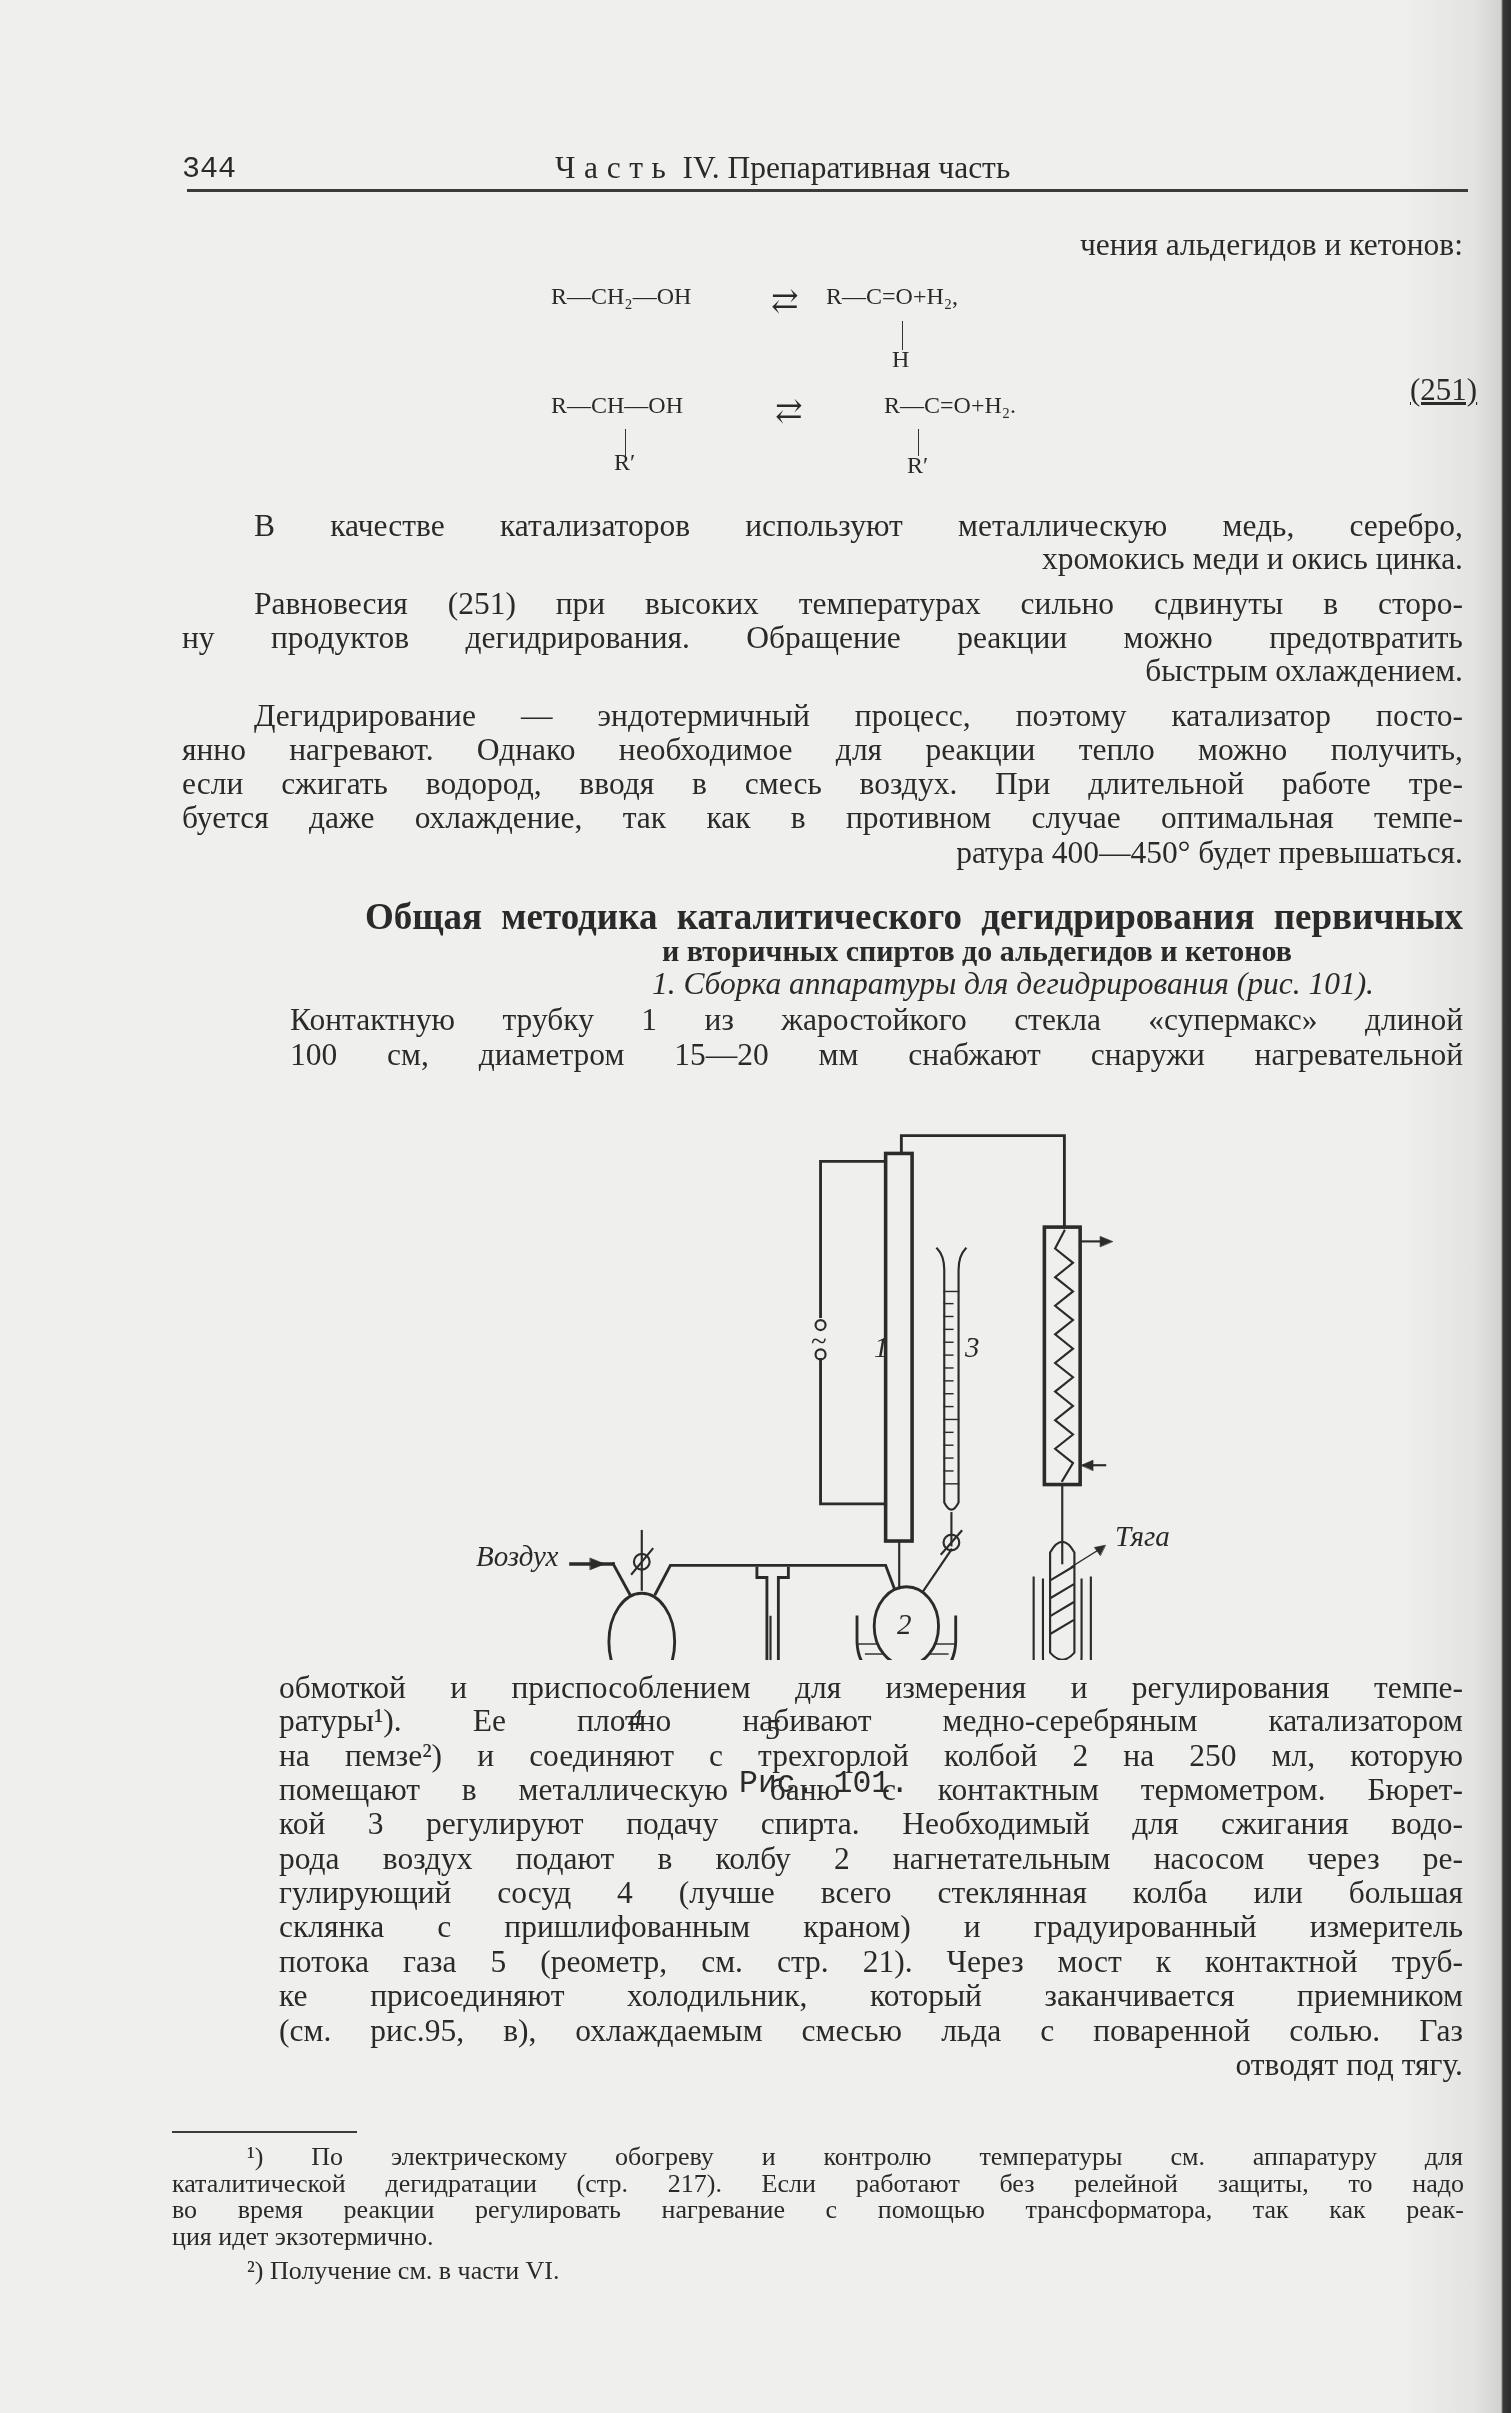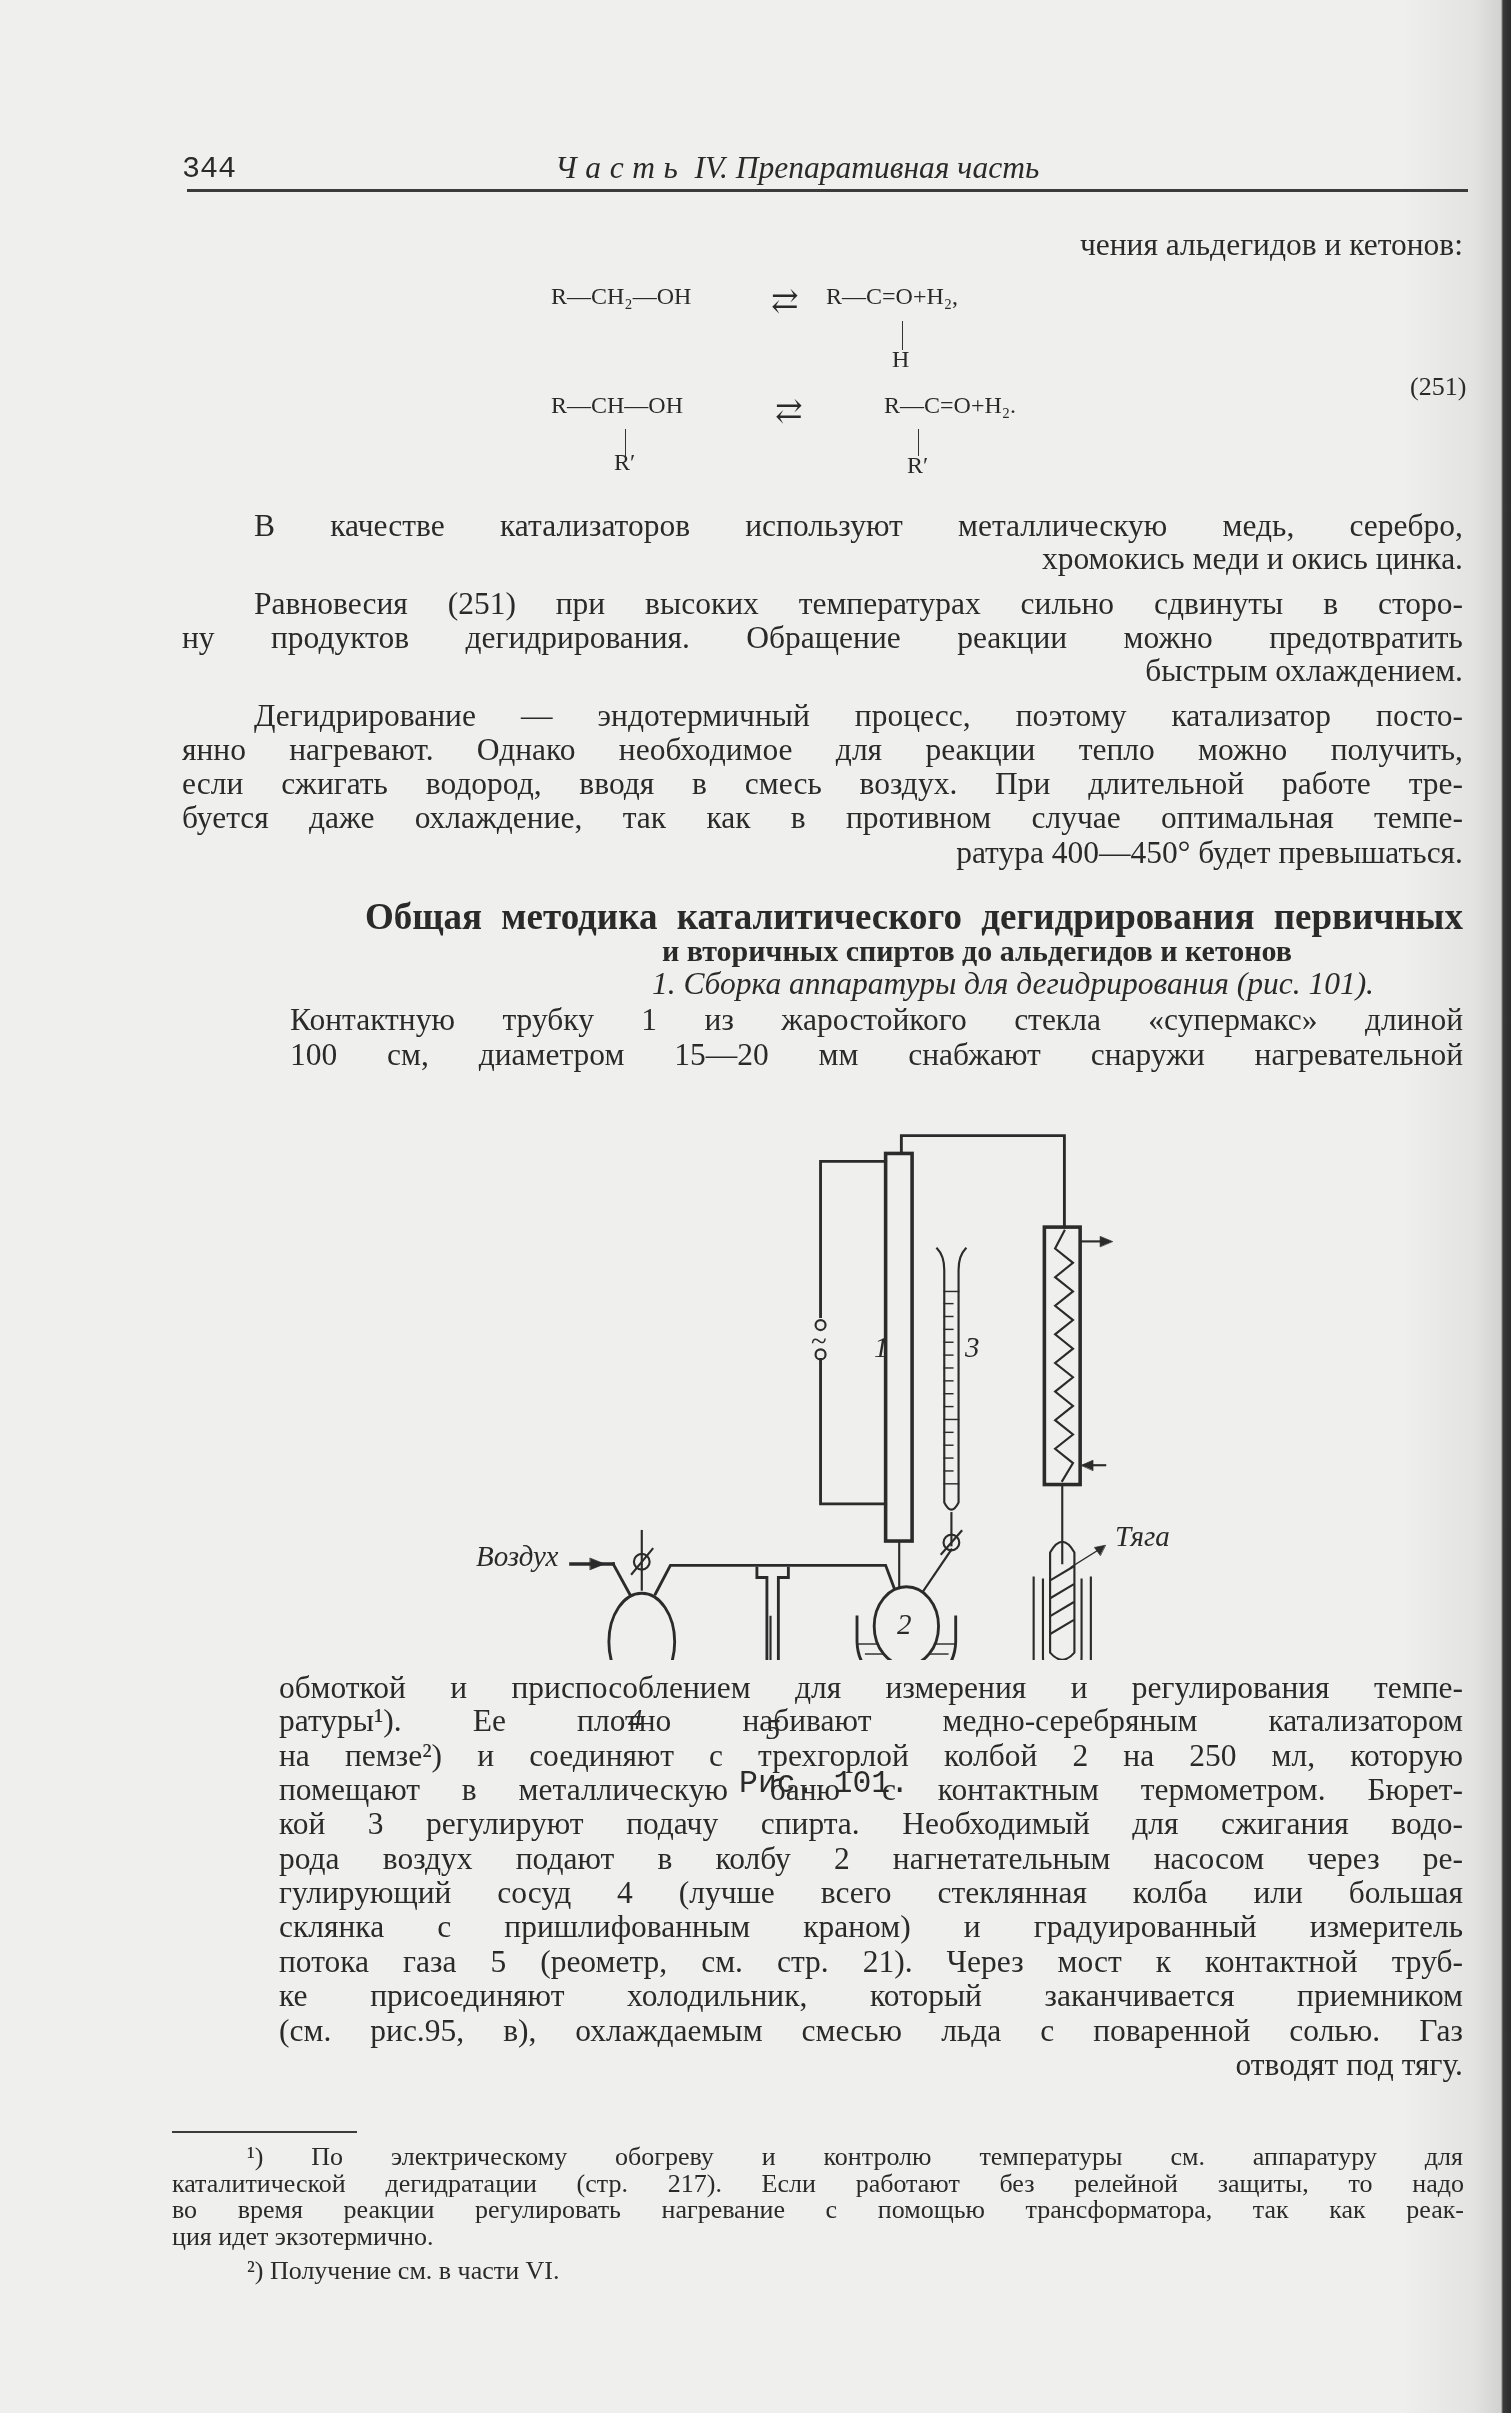--- a/index.html
+++ b/index.html
@@ -22,27 +22,27 @@
     transform-origin: left top;
   }
   .j { left: 182px; width: 1281px; }
   .ji { left: 254px; width: 1209px; }
   .jb { left: 279px; width: 1184px; }
   .nj { text-align: right; text-align-last: auto; }
   .it { font-style: italic; }
   .bold { font-weight: bold; }
 
   #page-number { left: 182px; top: 152px; font-size: 30px; font-family: Liberation Mono, monospace; }
-  #running-head { left: 555px; top: 150px; width: 562px; font-size: 31.5px; font-style: italic; white-space: nowrap; }
+  #running-head { left: 555px; top: 150px; width: 562px; font-size: 31.5px; white-space: nowrap; }
   #running-head .sp { letter-spacing: 8.6px; }
   #head-rule { left: 187px; top: 189px; width: 1281px; height: 2.9px; background: #3b3b3b; }
 
   .eq { position: absolute; font-size: 24px; white-space: nowrap; }
   .bond-v { position: absolute; width: 1.4px; background: #333; }
-  #eq-number { left: 1410px; top: 372px; font-size: 26px; }
+  #eq-number { left: 1410px; top: 372px; font-size: 31px; text-decoration: underline; }
 
   .fn { position: absolute; white-space: nowrap; font-size: 26px; line-height: 26.5px; height: 26.5px; text-align: justify; text-align-last: justify; }
   #fn-rule { left: 172px; top: 2131px; width: 185px; height: 2.1px; background: #3b3b3b; }
 
   #figure { position: absolute; left: 458px; top: 1116px; width: 758px; height: 544px; }
   #figure svg { position: absolute; left: 0; top: 0; }
   .fig-label { position: absolute; font-style: italic; font-size: 29px; white-space: nowrap; }
   .fig-label-up { position: absolute; font-size: 29px; font-style: italic; }
   #fig-caption { position: absolute; font-size: 31.5px; white-space: nowrap; font-family: Liberation Mono, monospace; }
 </style>

